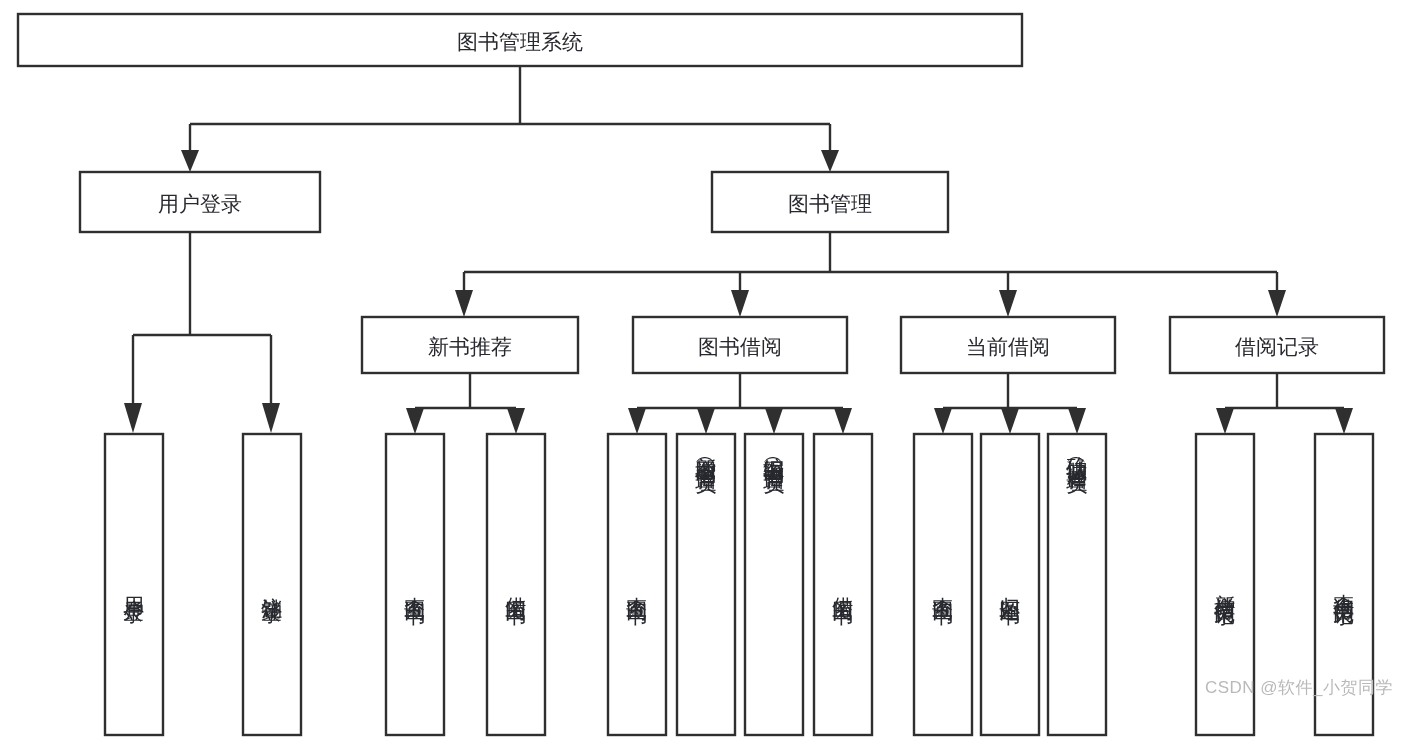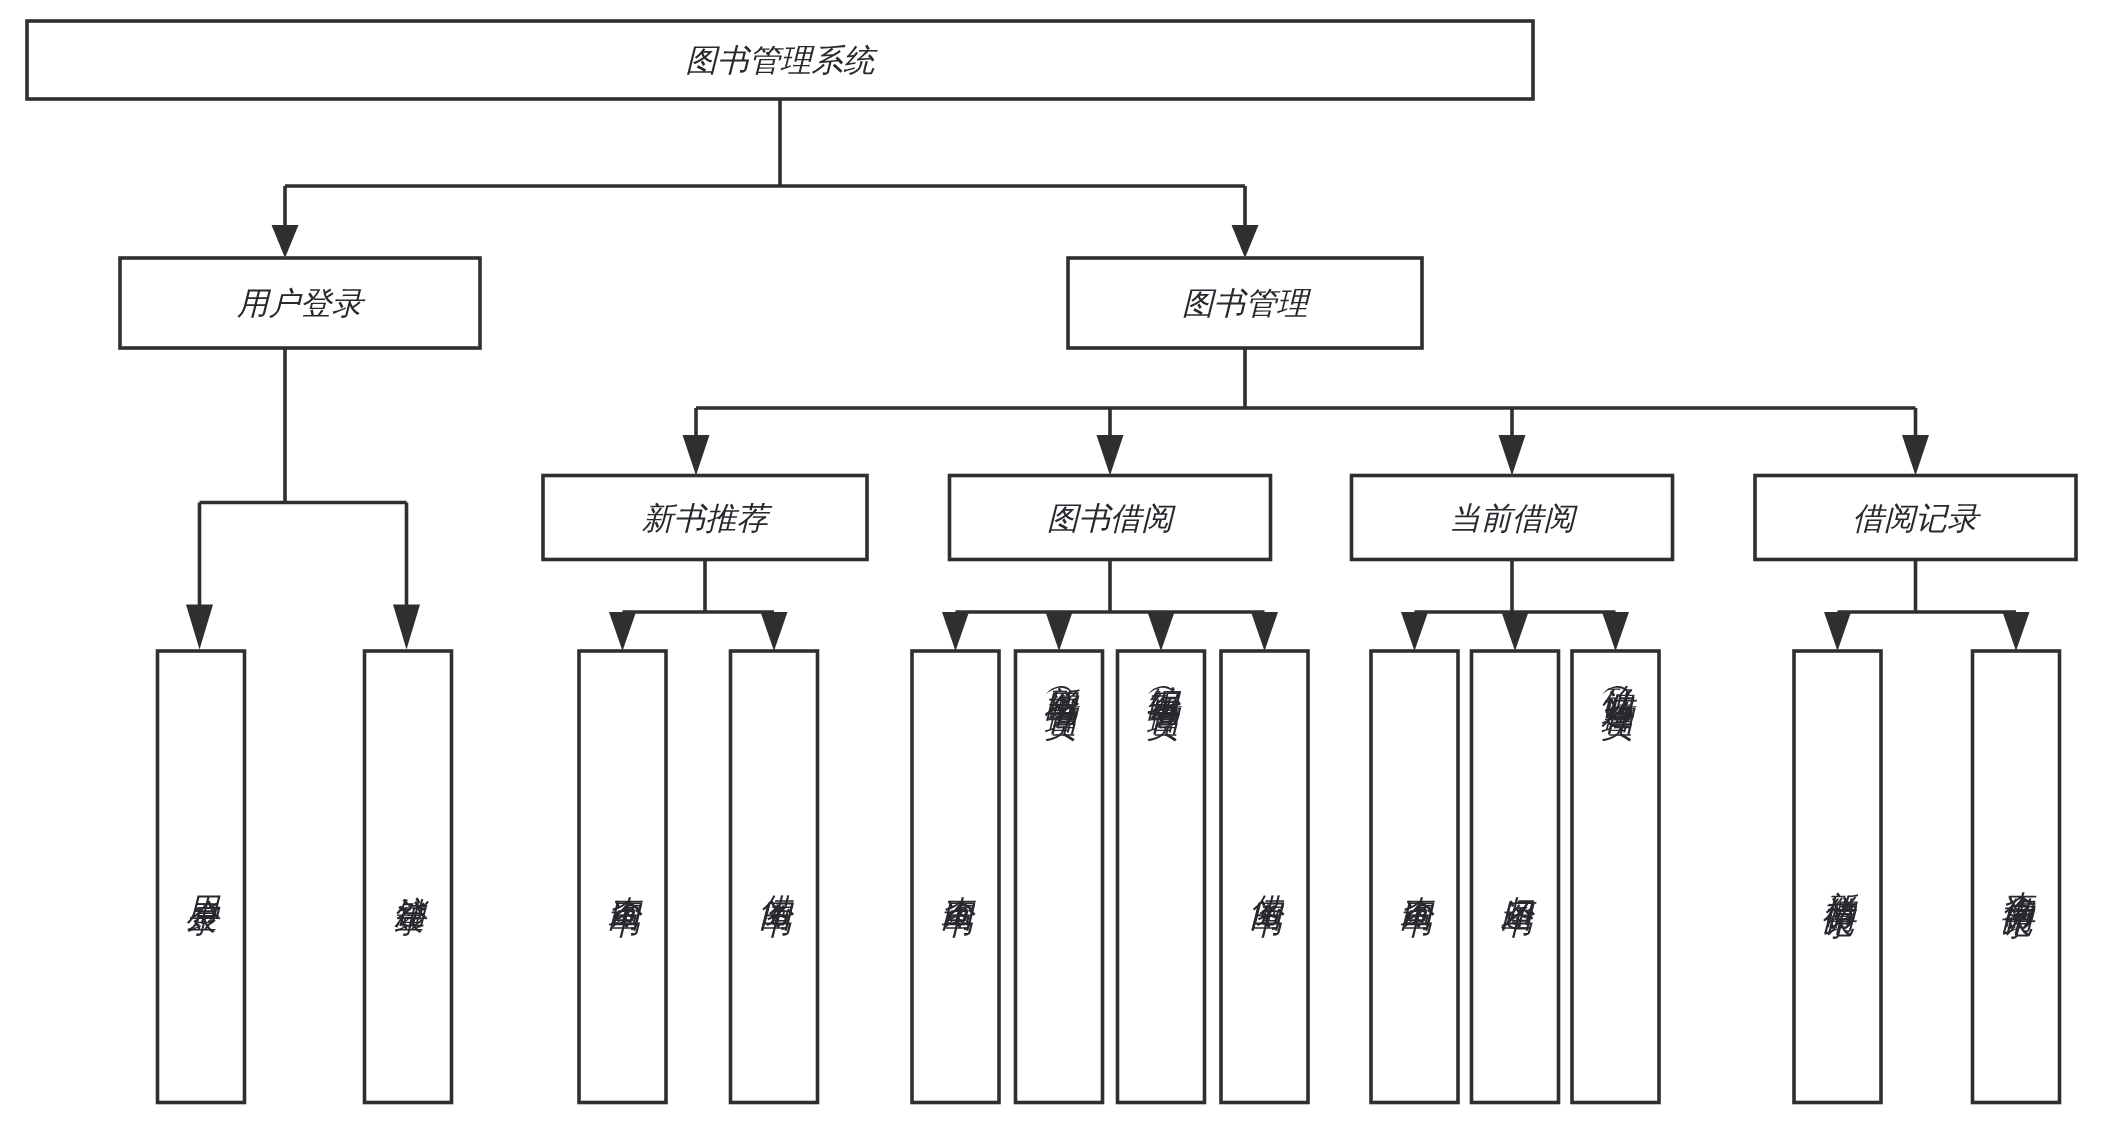--- a/index.html
+++ b/index.html
@@ -12,21 +12,20 @@
     width: 1405px;
     height: 747px;
     overflow: hidden;
     font-family: "Liberation Sans", "DejaVu Sans", sans-serif;
   }
   #diagram-root {
     position: relative;
     width: 1405px;
     height: 706px;
     background: #ffffff;
-    font-style: italic;
   }
   svg#tree-svg {
     position: absolute;
     top: 0;
     left: 0;
     width: 1405px;
     height: 747px;
     display: block;
   }
   .node-box {
@@ -239,13 +238,14 @@
     <span class="leaf-label" style="margin-top:6px;">确认归还（管理员）</span>
   </div>
 
   <div class="leaf-label-wrap" style="left:1196px; top:434px; width:58px; height:301px;">
     <span class="leaf-label">新增借阅记录</span>
   </div>
   <div class="leaf-label-wrap" style="left:1315px; top:434px; width:58px; height:301px;">
     <span class="leaf-label">查询借阅记录</span>
   </div>
 
+  <div id="watermark">CSDN @软件_小贺同学</div>
 </div>
 
 </body></html>

